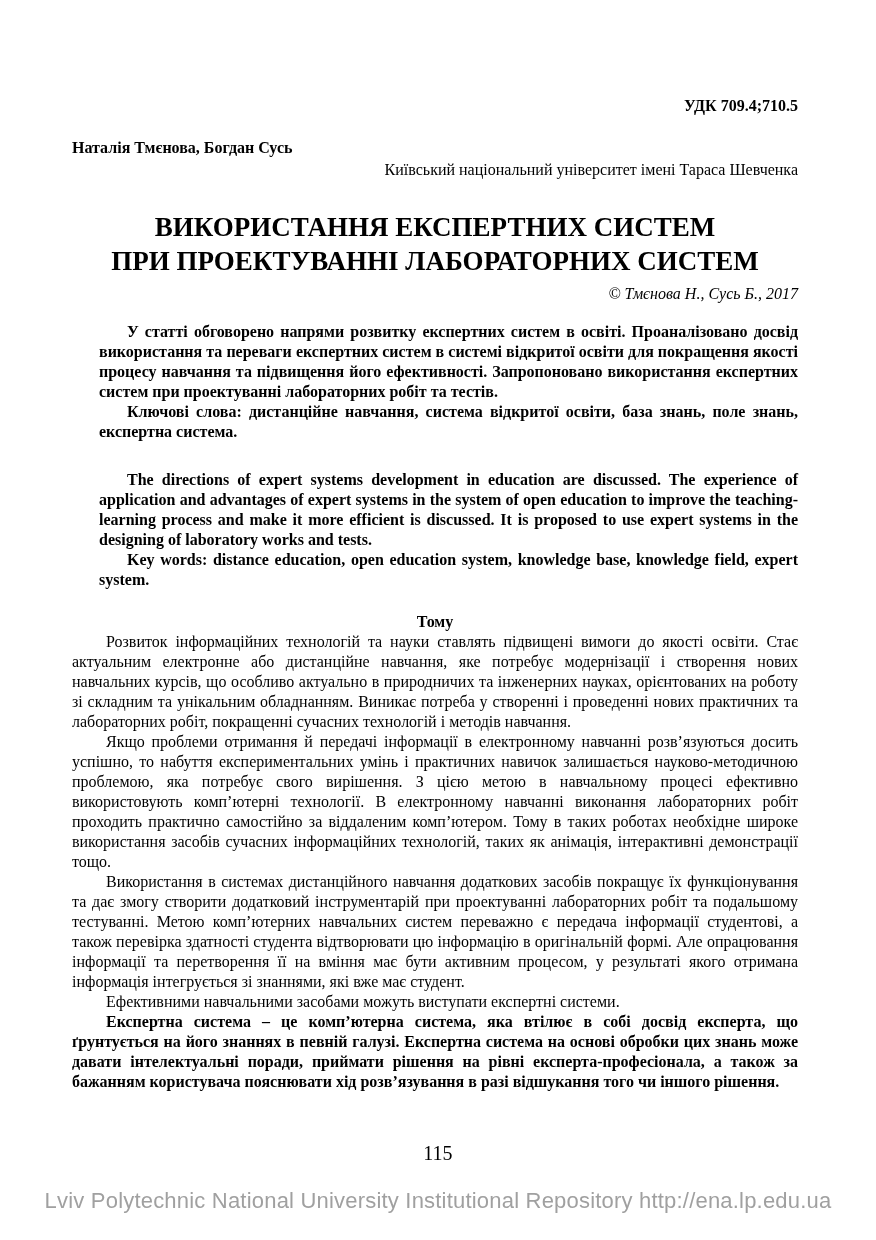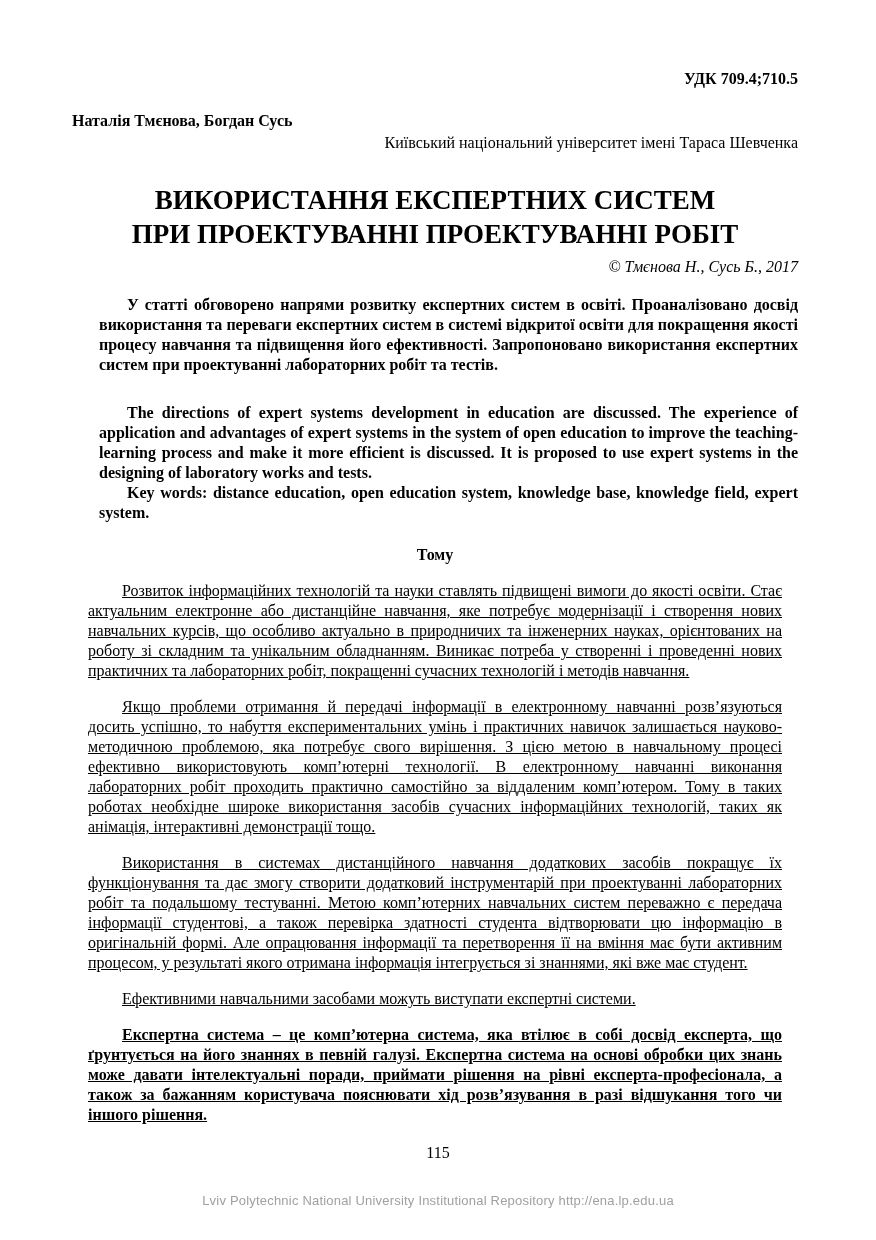--- a/index.html
+++ b/index.html
@@ -14,21 +14,21 @@
     background: #ffffff;
     color: #000000;
     font-family: "Liberation Serif", serif;
     font-size: 16px;
     line-height: 20px;
     overflow: hidden;
   }
   .content {
     position: absolute;
     left: 72px;
-    top: 69px;
+    top: 96px;
     width: 726px;
   }
   .udc {
     text-align: right;
     font-weight: bold;
   }
   .authors {
     text-align: left;
     font-weight: bold;
     margin-top: 22px;
@@ -61,68 +61,68 @@
   }
   .abstract-en {
     margin-top: 28px;
   }
   .section-heading {
     text-align: center;
     font-weight: bold;
     margin-top: 22px;
   }
   .body-text p {
-    margin: 16px;
+    margin: 0;
     text-indent: 34px;
     text-align: justify;
-    text-decoration: underline;
   }
   .bold-para {
     font-weight: bold;
   }
   .page-number {
     position: absolute;
     top: 1143px;
     left: 0;
     width: 876px;
     text-align: center;
-    font-size: 16px;
+    font-size: 20px;
   }
   .repo-footer {
     position: absolute;
     top: 1191px;
     left: 0;
     width: 876px;
     text-align: center;
     font-family: "Liberation Sans", sans-serif;
-    font-size: 13px;
+    font-size: 22px;
     color: #a0a0a0;
     letter-spacing: 0.2px;
   }
 </style>
 </head>
 <body>
 
 <div class="page">
   <div class="content">
 
     <div class="udc">УДК 709.4;710.5</div>
 
     <div class="authors">Наталія Тмєнова, Богдан Сусь</div>
     <div class="affiliation">Київський національний університет імені Тараса Шевченка</div>
 
     <div class="article-title">
       <div>ВИКОРИСТАННЯ ЕКСПЕРТНИХ СИСТЕМ</div>
-      <div>ПРИ ПРОЕКТУВАННІ ПРОЕКТУВАННІ РОБІТ</div>
+      <div>ПРИ ПРОЕКТУВАННІ ЛАБОРАТОРНИХ СИСТЕМ</div>
     </div>
 
     <div class="copyright">© Тмєнова Н., Сусь Б., 2017</div>
 
     <div class="abstract abstract-ua">
       <p>У статті обговорено напрями розвитку експертних систем в освіті. Проаналізовано досвід використання та переваги експертних систем в системі відкритої освіти для покращення якості процесу навчання та підвищення його ефективності. Запропоновано використання експертних систем при проектуванні лабораторних робіт та тестів.</p>
+      <p>Ключові слова: дистанційне навчання, система відкритої освіти, база знань, поле знань, експертна система.</p>
     </div>
 
     <div class="abstract abstract-en">
       <p>The directions of expert systems development in education are discussed. The experience of application and advantages of expert systems in the system of open education to improve the teaching-learning process and make it more efficient is discussed. It is proposed to use expert systems in the designing of laboratory works and tests.</p>
       <p>Key words: distance education, open education system, knowledge base, knowledge field, expert system.</p>
     </div>
 
     <div class="section-heading">Тому</div>
 
     <div class="body-text">

